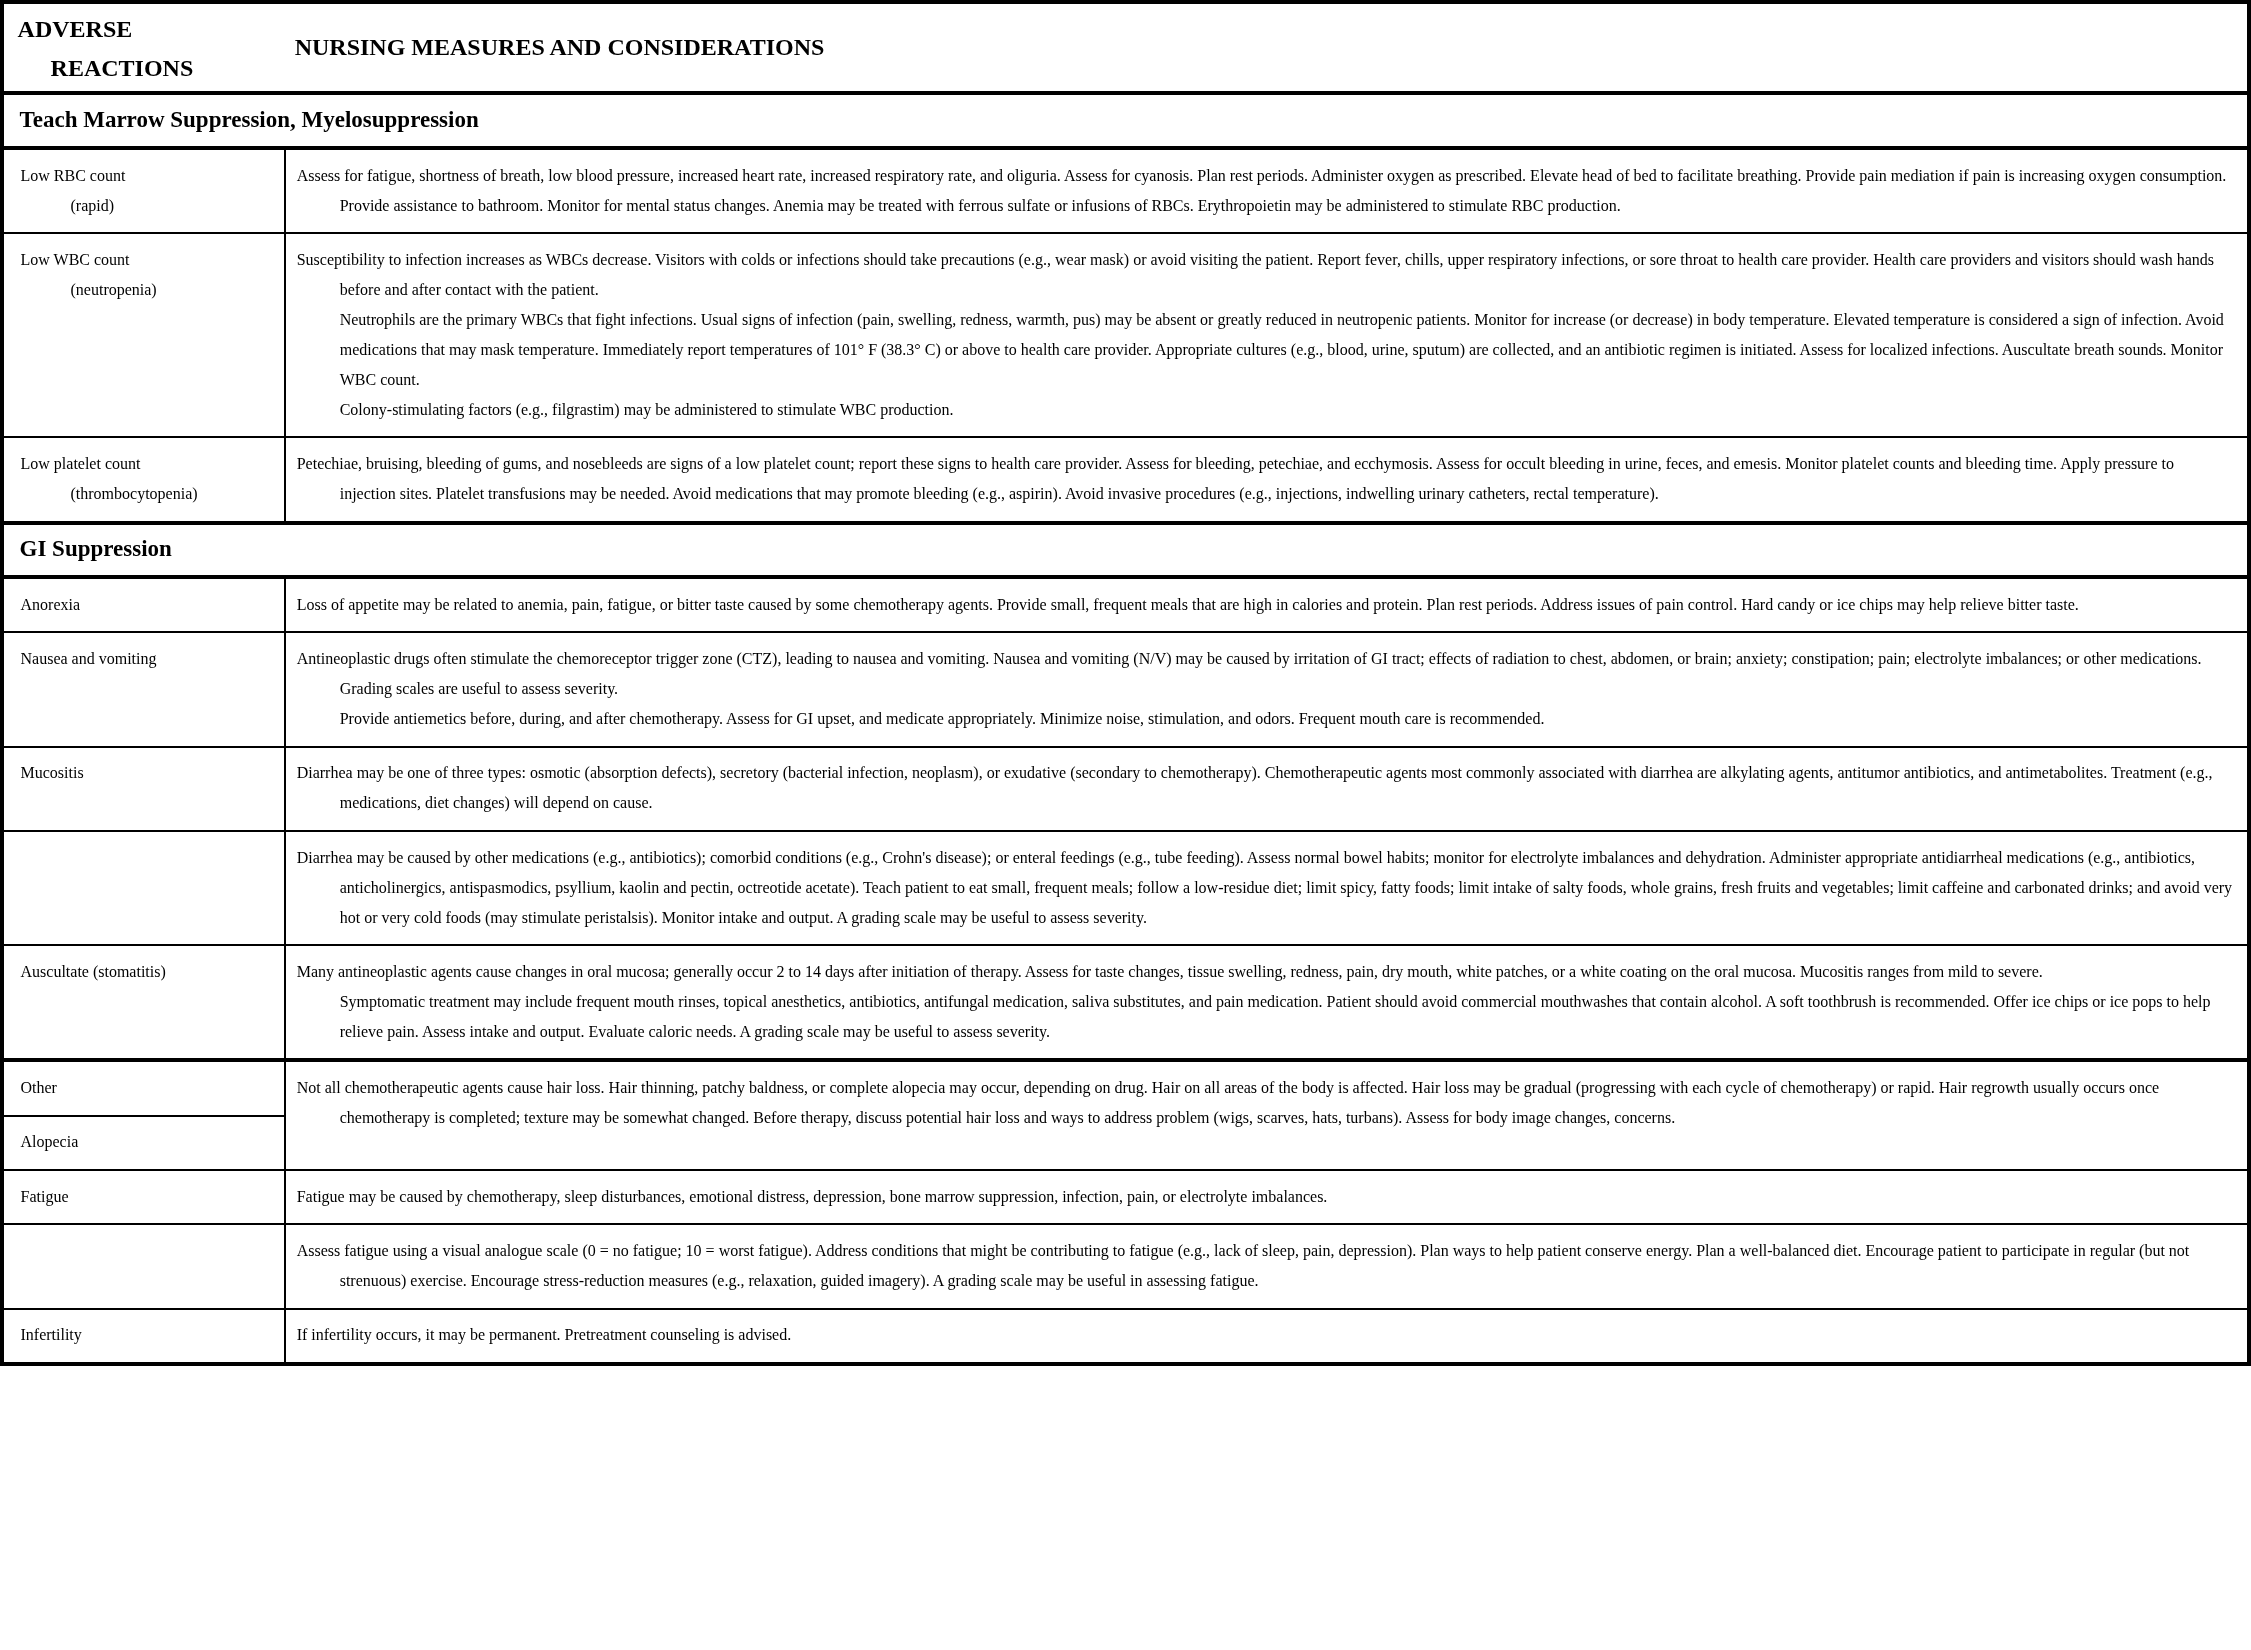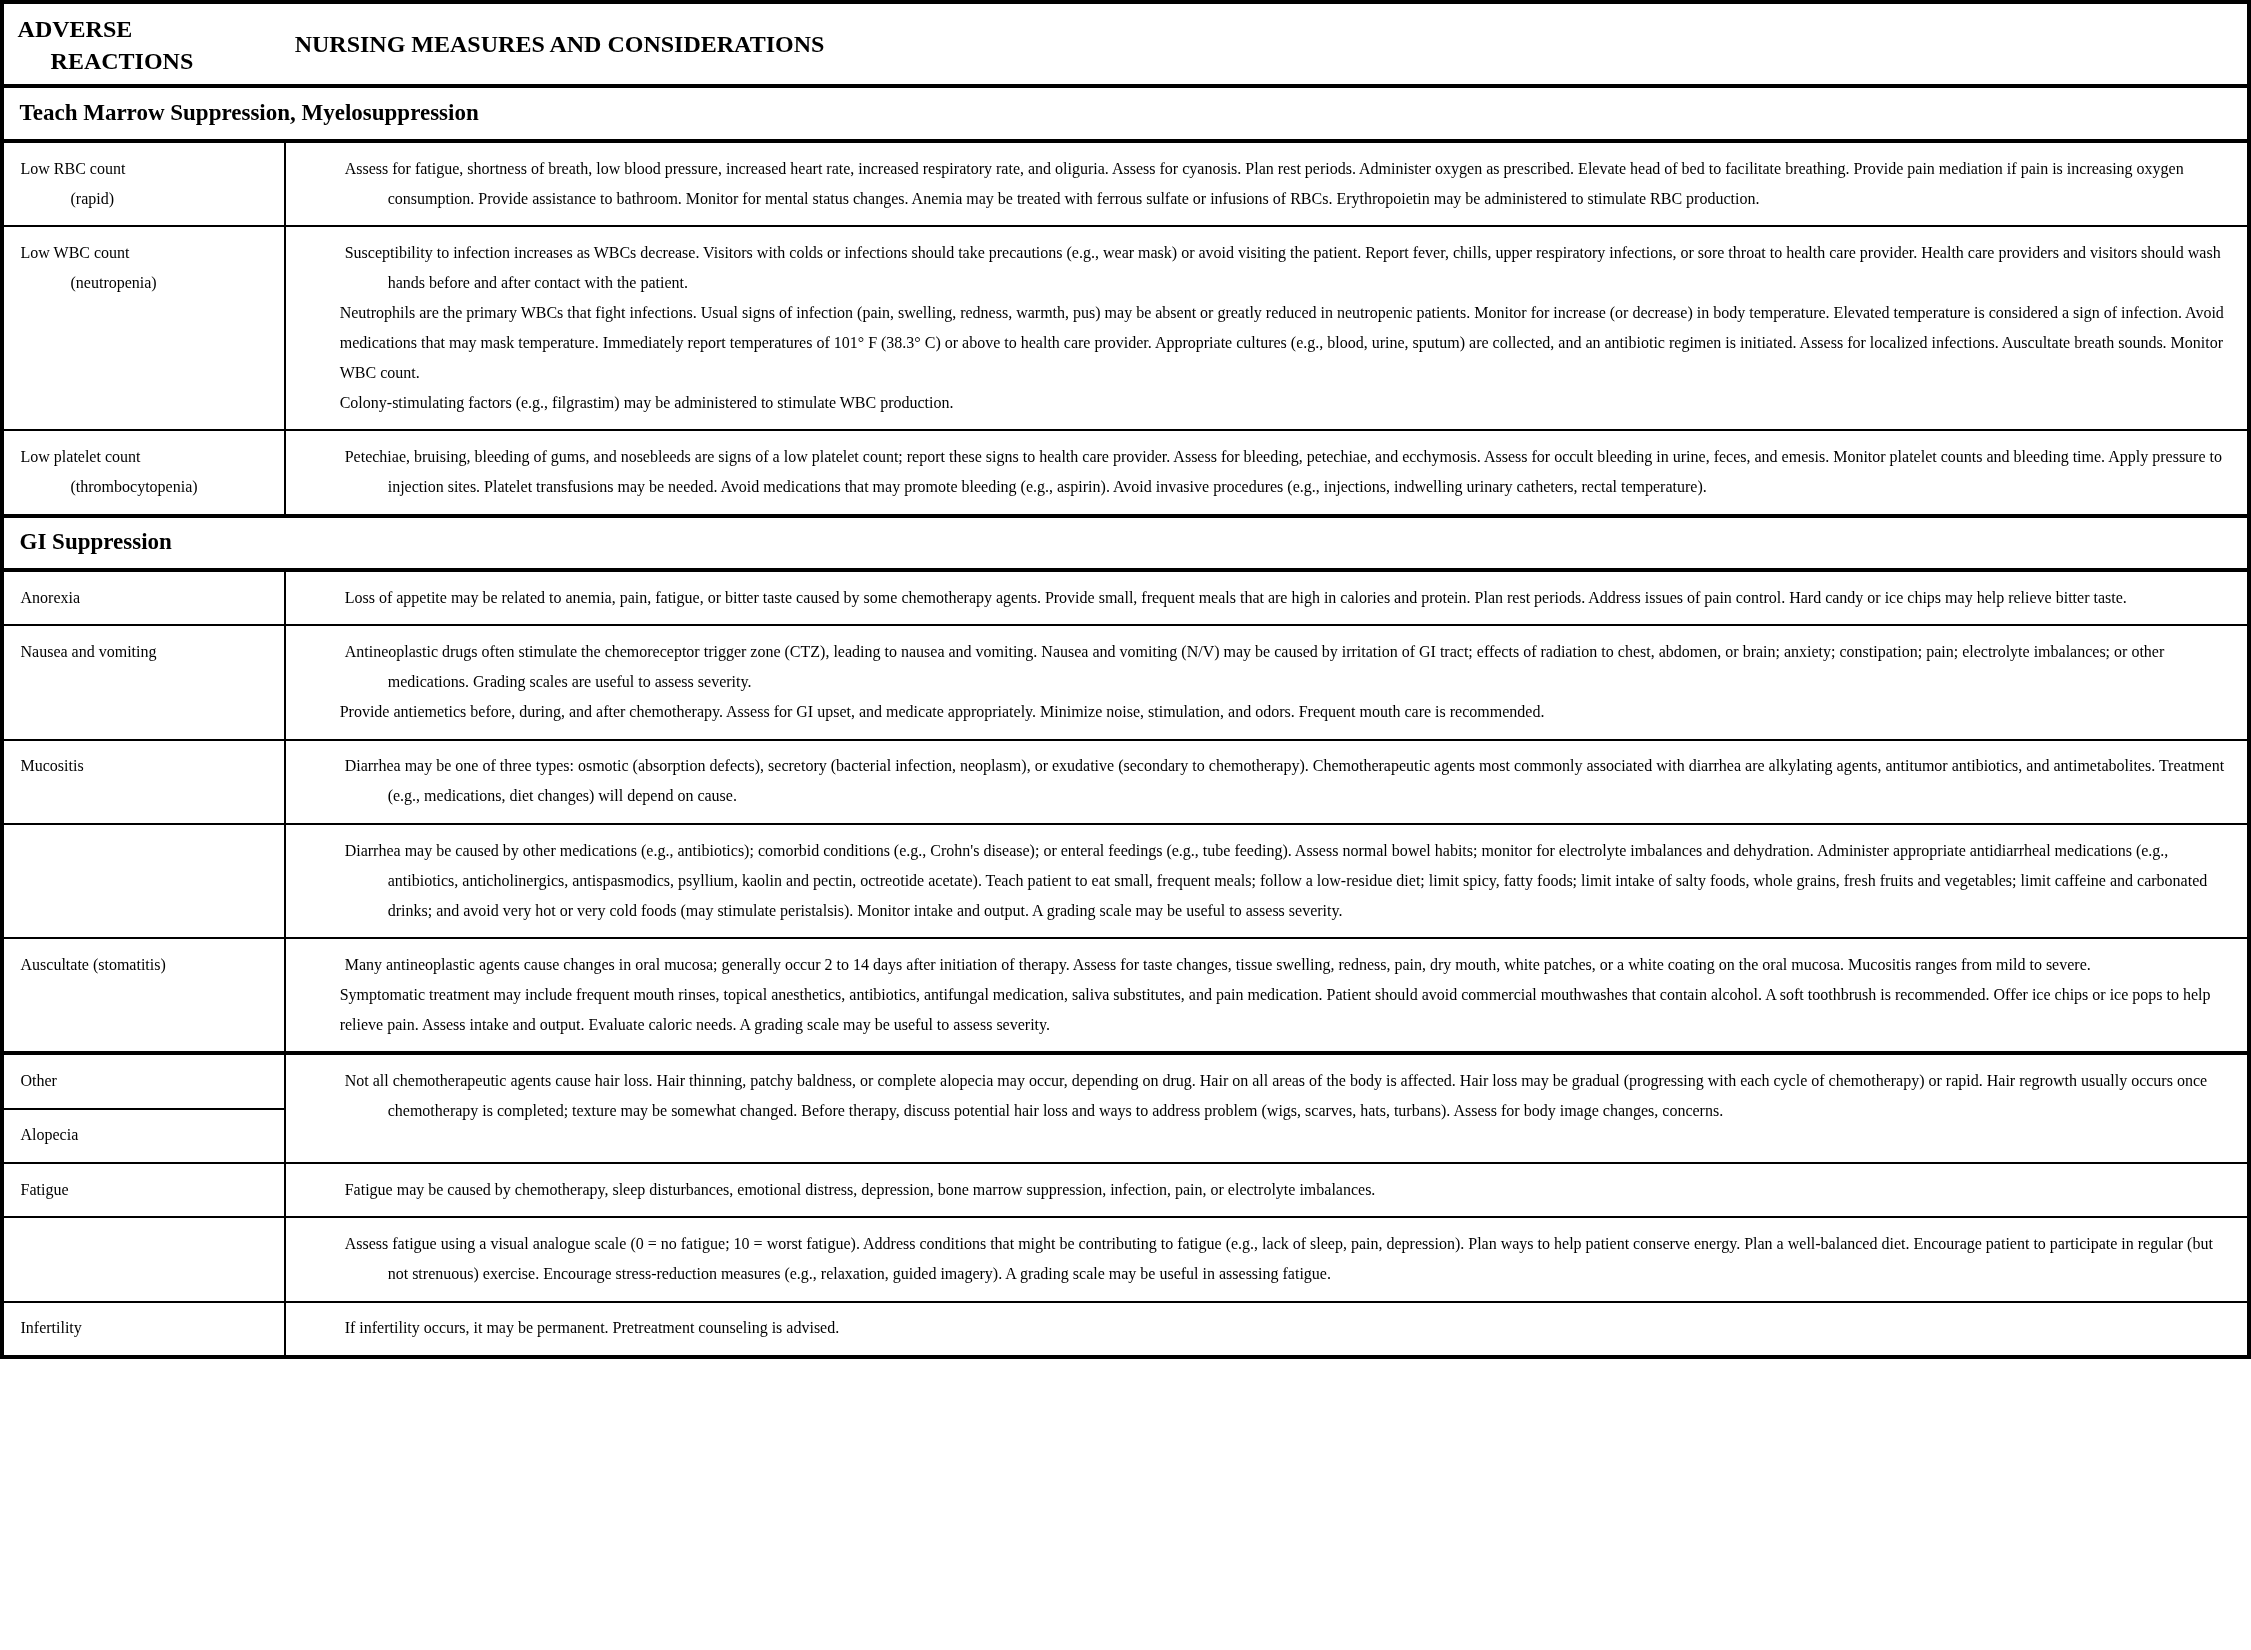--- a/index.html
+++ b/index.html
@@ -4,31 +4,31 @@
 <style>
   html,body{margin:0;padding:0;background:#fff;}
   body{font-family:"Liberation Serif", serif; color:#000;}
   .wrap{width:1887px;}
   table{border-collapse:collapse; width:2251px; table-layout:fixed; border:4.9px solid #000; background:#fff;}
   col.c1{width:283px;}
   td{border:2.9px solid #000; vertical-align:top; font-size:16px; line-height:30px; padding:10.7px 13.6px 11.6px 10.7px;}
   
   tr.thead td{border-left:none;border-right:none;border-bottom:4.9px solid #000; font-weight:bold; font-size:24px; line-height:32px;}
   td.h-adverse{padding:8.7px 3.9px 7.8px 13.6px;}
-  td.h-adverse .l2{padding-left:33px;}
+  td.h-adverse .l2{padding-left:33px;margin-top:7px;}
   td.h-nursing{vertical-align:middle; padding-left:9.7px;}
   
   tr.section td{border-top:4.9px solid #000; border-bottom:4.9px solid #000; font-weight:bold; font-size:23px; padding:9.7px 13.6px 10.7px 15.5px;}
   
   td.reaction{padding:10.7px 5.8px 11.6px 16.5px;}
   td.reaction .l2{padding-left:50px;}
   td.reaction.bold{font-weight:normal;}
   
   td.measures p{margin:0; padding-left:43px;}
-  td.measures p.hang{text-indent:-43px;margin-left:48px;}
+  td.measures p.hang{text-indent:-43px;}
   tr.strongtop td{border-top:4.9px solid #000;}
 </style>
 </head>
 <body>
 
 <div class="wrap">
 <table>
   <colgroup>
         <col class="c1">
         <col class="c2">

